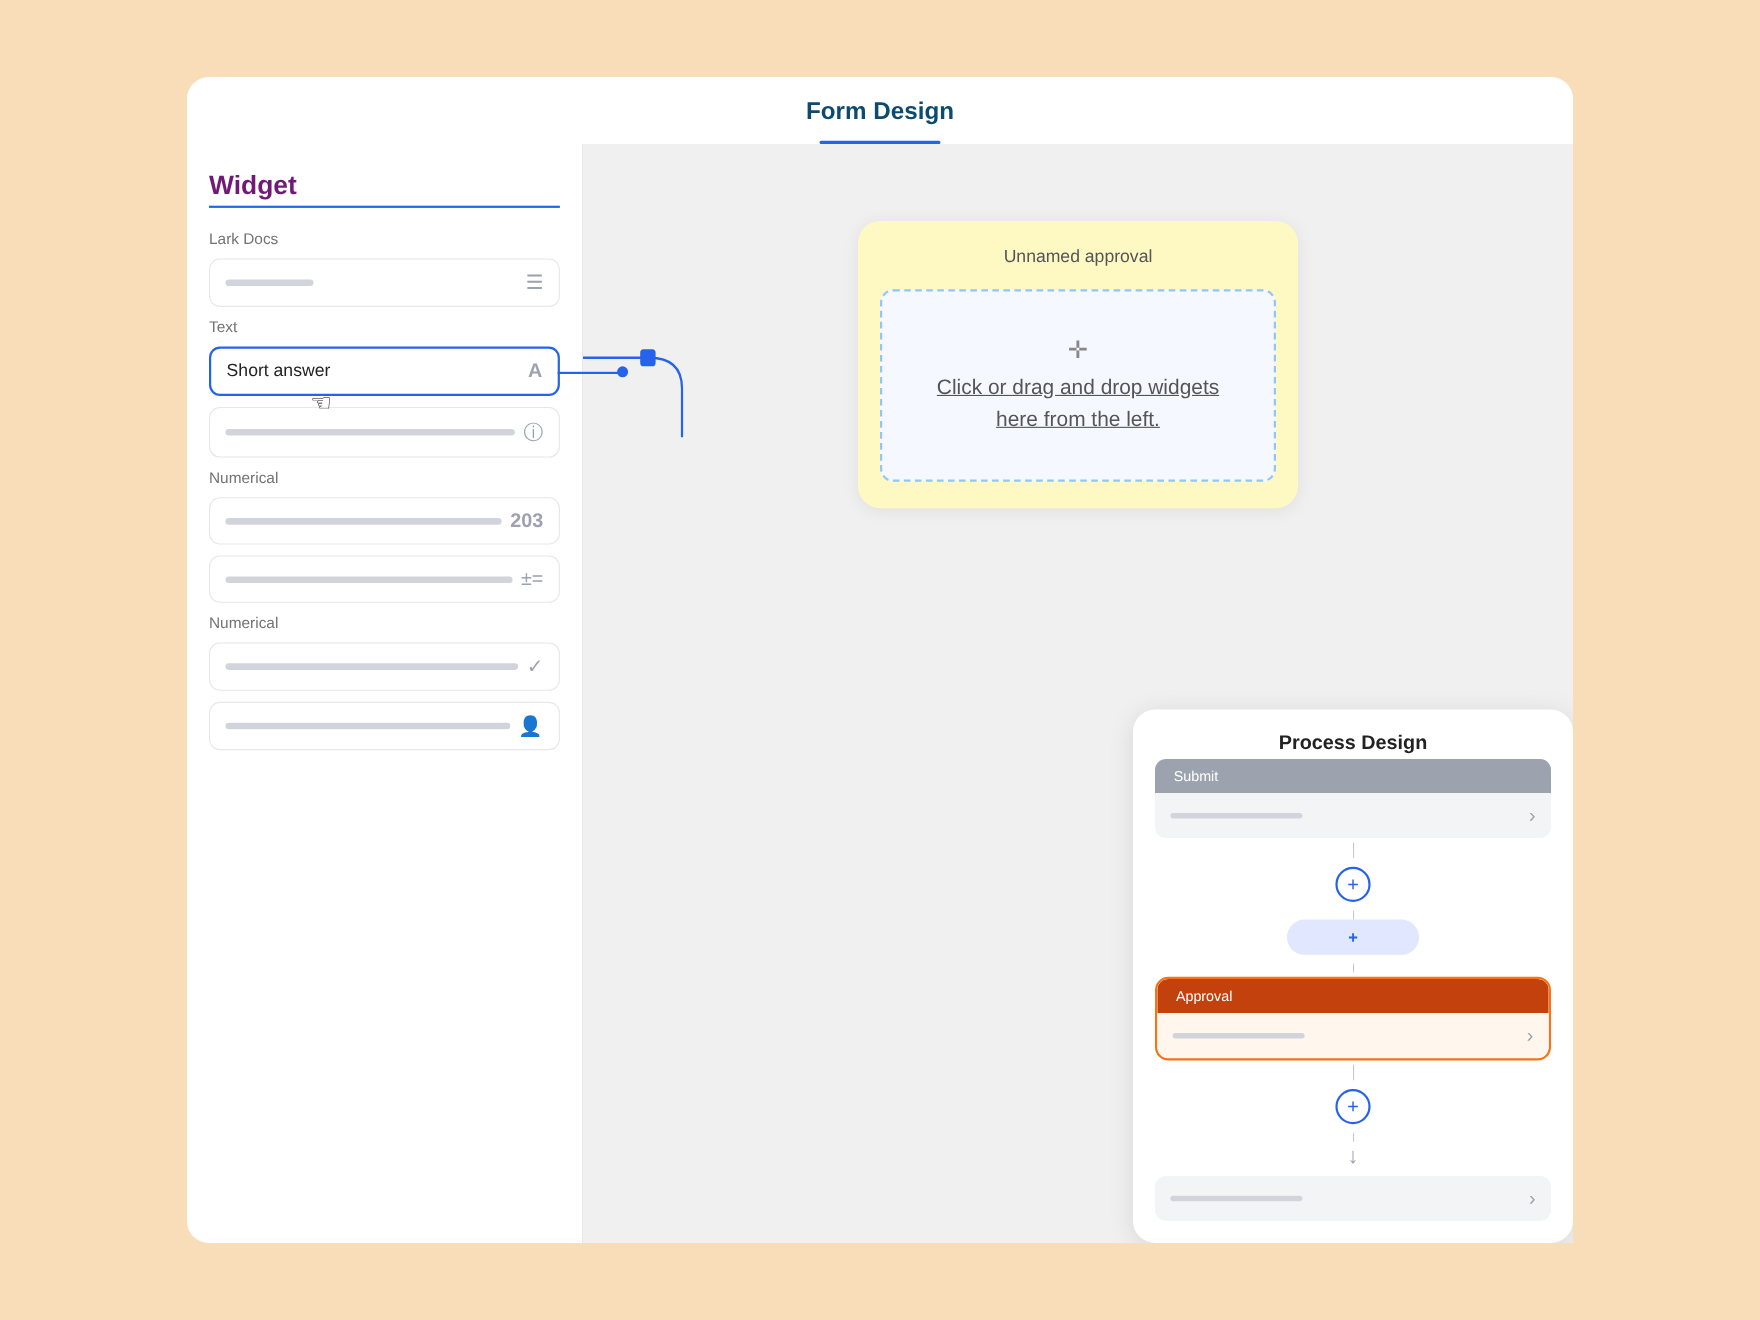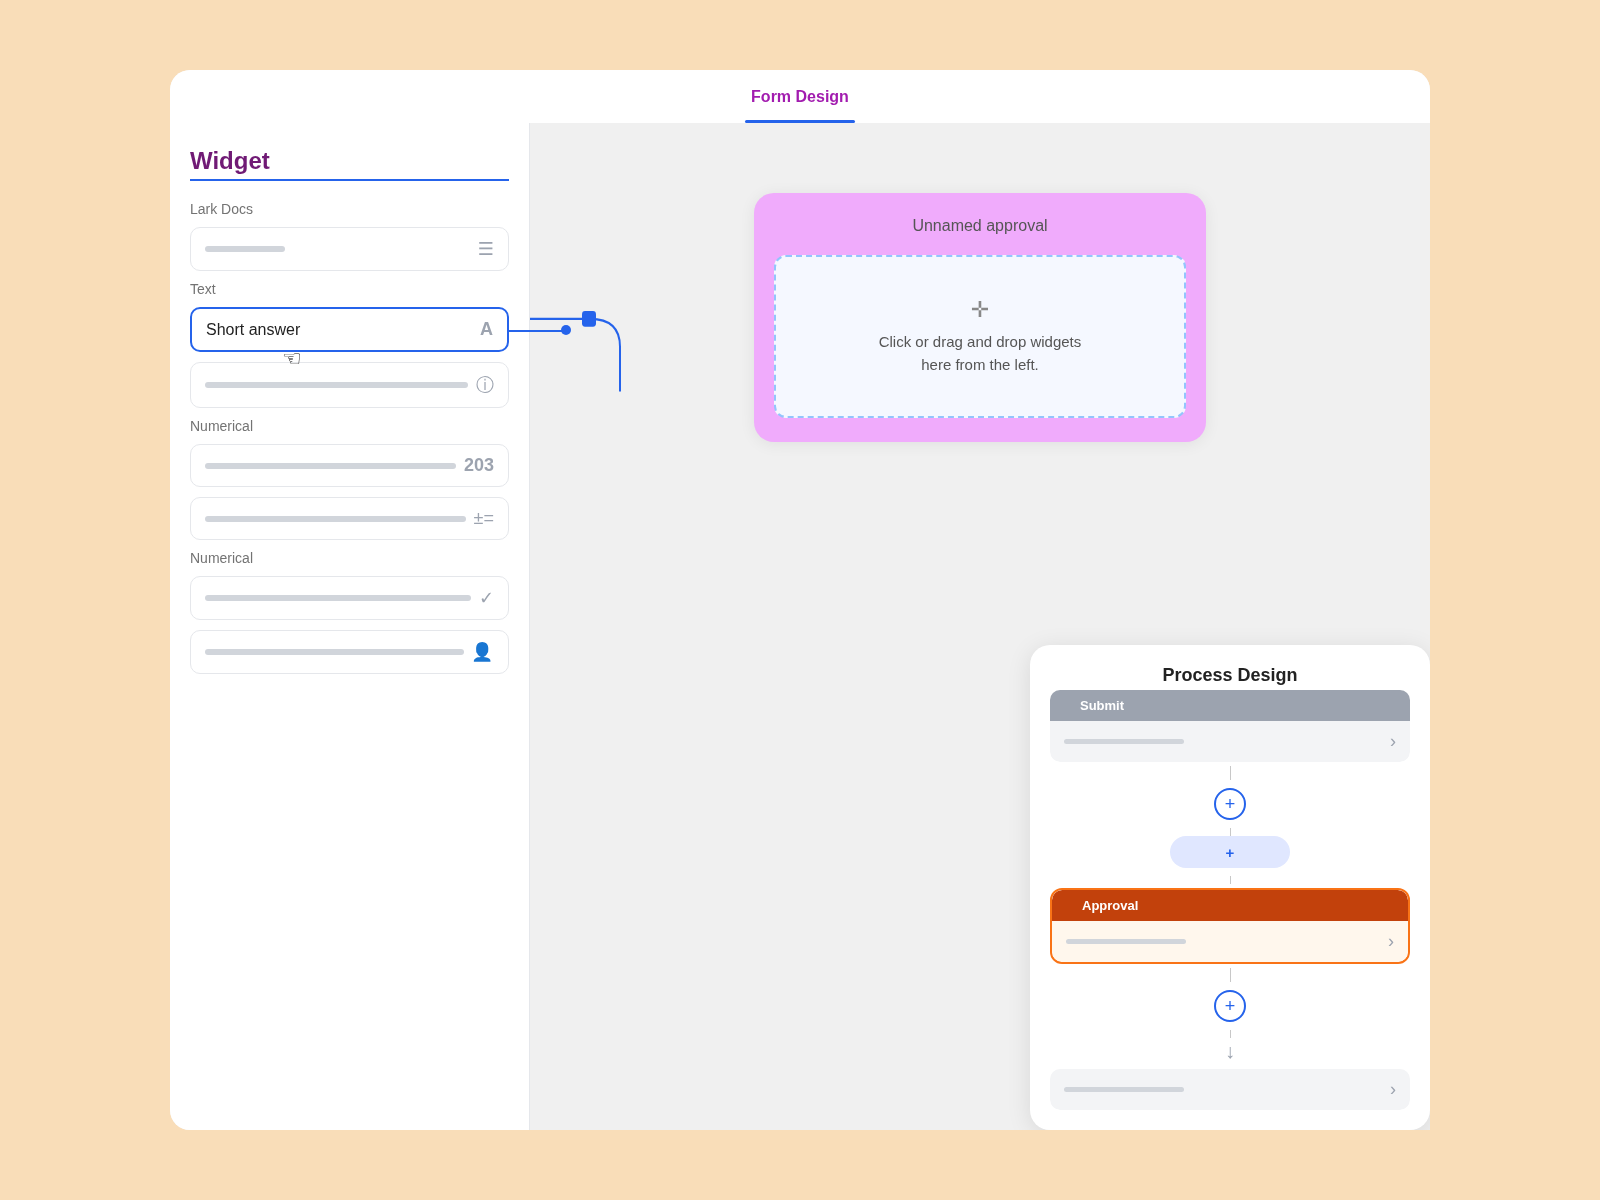--- a/index.html
+++ b/index.html
@@ -28,23 +28,23 @@
     
     .header {
       background: white;
       border-radius: 20px 20px 0 0;
       padding: 18px 0 0 0;
       text-align: center;
       position: relative;
       z-index: 10;
     }
     .header-title {
-      font-size: 16px;
+      font-size: 22px;
       font-weight: 700;
-      color: #a21caf;
+      color: #0c4a6e;
       padding-bottom: 14px;
     }
     .header-underline {
       height: 3px;
       width: 110px;
       background: #2563eb;
       margin: 0 auto;
       border-radius: 2px;
     }
 
@@ -158,23 +158,23 @@
       background: #f0f0f0;
       display: flex;
       align-items: flex-start;
       justify-content: center;
       padding-top: 30px;
       position: relative;
     }
 
     
     .form-card {
-      background: #f0abfc;
+      background: #fef9c3;
       border-radius: 20px;
-      width: 452px;
+      width: 400px;
       padding: 24px 20px;
       box-shadow: 0 2px 16px rgba(0,0,0,0.07);
     }
     .form-card-title {
       text-align: center;
       font-size: 16px;
       color: #555;
       margin-bottom: 20px;
     }
     .drop-zone {
@@ -184,23 +184,24 @@
       text-align: center;
       color: #555;
       background: #f5f8ff;
     }
     .drop-zone-icon {
       font-size: 22px;
       color: #888;
       margin-bottom: 8px;
     }
     .drop-zone-text {
-      font-size: 15px;
+      font-size: 19px;
       line-height: 1.5;
       color: #555;
+      text-decoration: underline;
     }
 
     
     .connector-line {
       position: absolute;
       top: 0;
       left: 0;
       width: 100%;
       height: 100%;
       pointer-events: none;
@@ -226,23 +227,23 @@
       text-align: center;
       margin-bottom: 4px;
     }
 
     .process-node {
       border-radius: 10px;
       margin-bottom: 0;
       overflow: hidden;
     }
     .process-node-header {
-      padding: 8px 30px;
+      padding: 8px 17px;
       font-size: 13px;
-      font-weight: 700;
+      font-weight: 400;
       color: white;
     }
     .process-node-body {
       background: #f3f4f6;
       padding: 10px 14px;
       display: flex;
       align-items: center;
       justify-content: space-between;
       border-radius: 0 0 10px 10px;
     }

